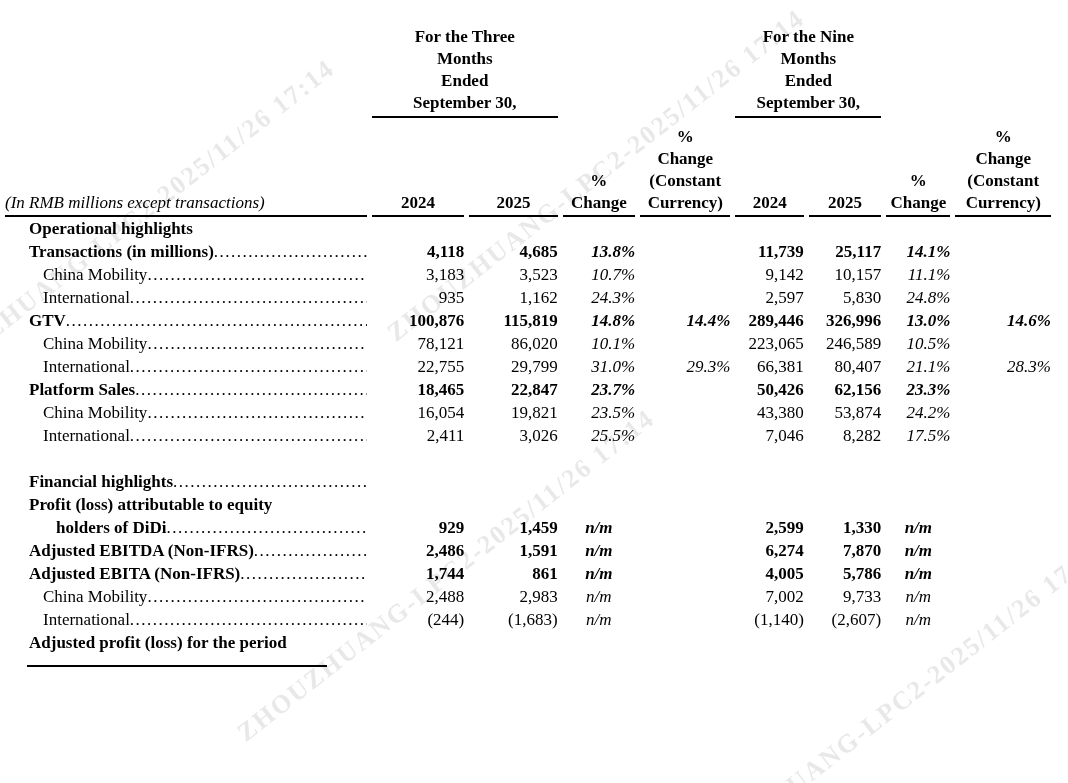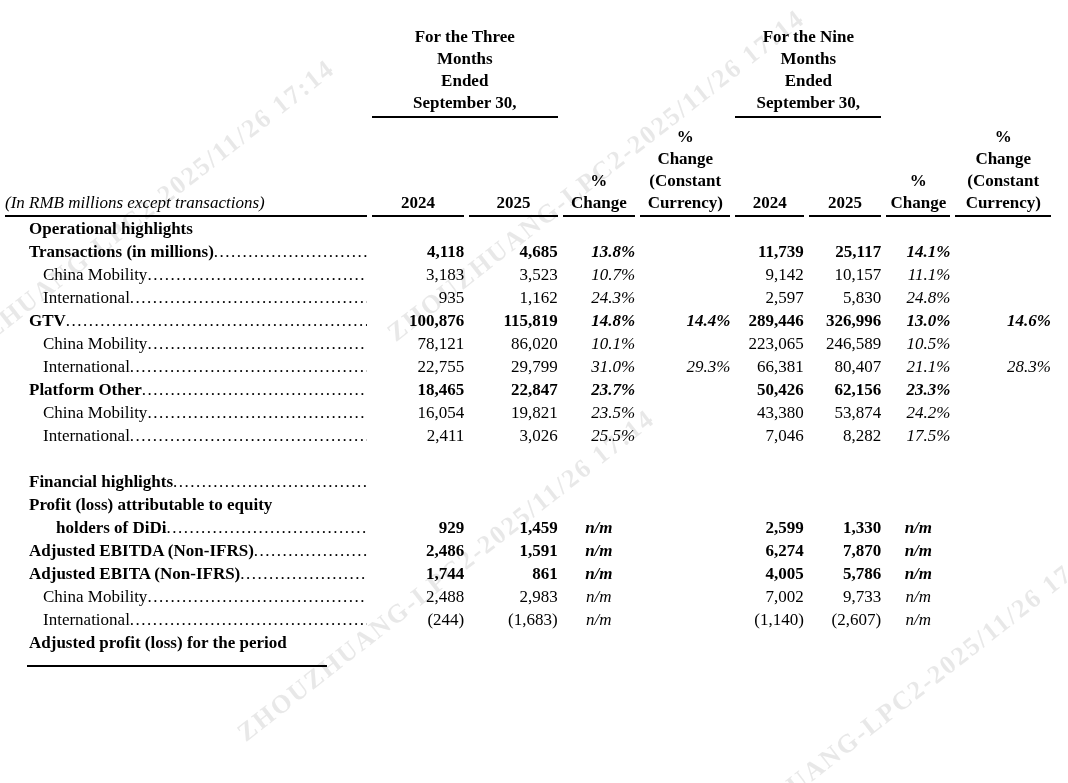--- a/index.html
+++ b/index.html
@@ -225,21 +225,21 @@
           <td class="num pct">31.0%</td>
           <td class="num pct">29.3%</td>
           <td class="num">66,381</td>
           <td class="num">80,407</td>
           <td class="num pct">21.1%</td>
           <td class="num pct">28.3%</td>
         </tr>
         <tr>
           <td class="lbl ind0 b">
             <div class="lblwrap">
-              <span class="txt">Platform Other</span>
+              <span class="txt">Platform Sales</span>
               <span class="dots"></span>
             </div>
           </td>
           <td class="num b">18,465</td>
           <td class="num b">22,847</td>
           <td class="num b pct">23.7%</td>
           <td class="num b pct"></td>
           <td class="num b">50,426</td>
           <td class="num b">62,156</td>
           <td class="num b pct">23.3%</td>

